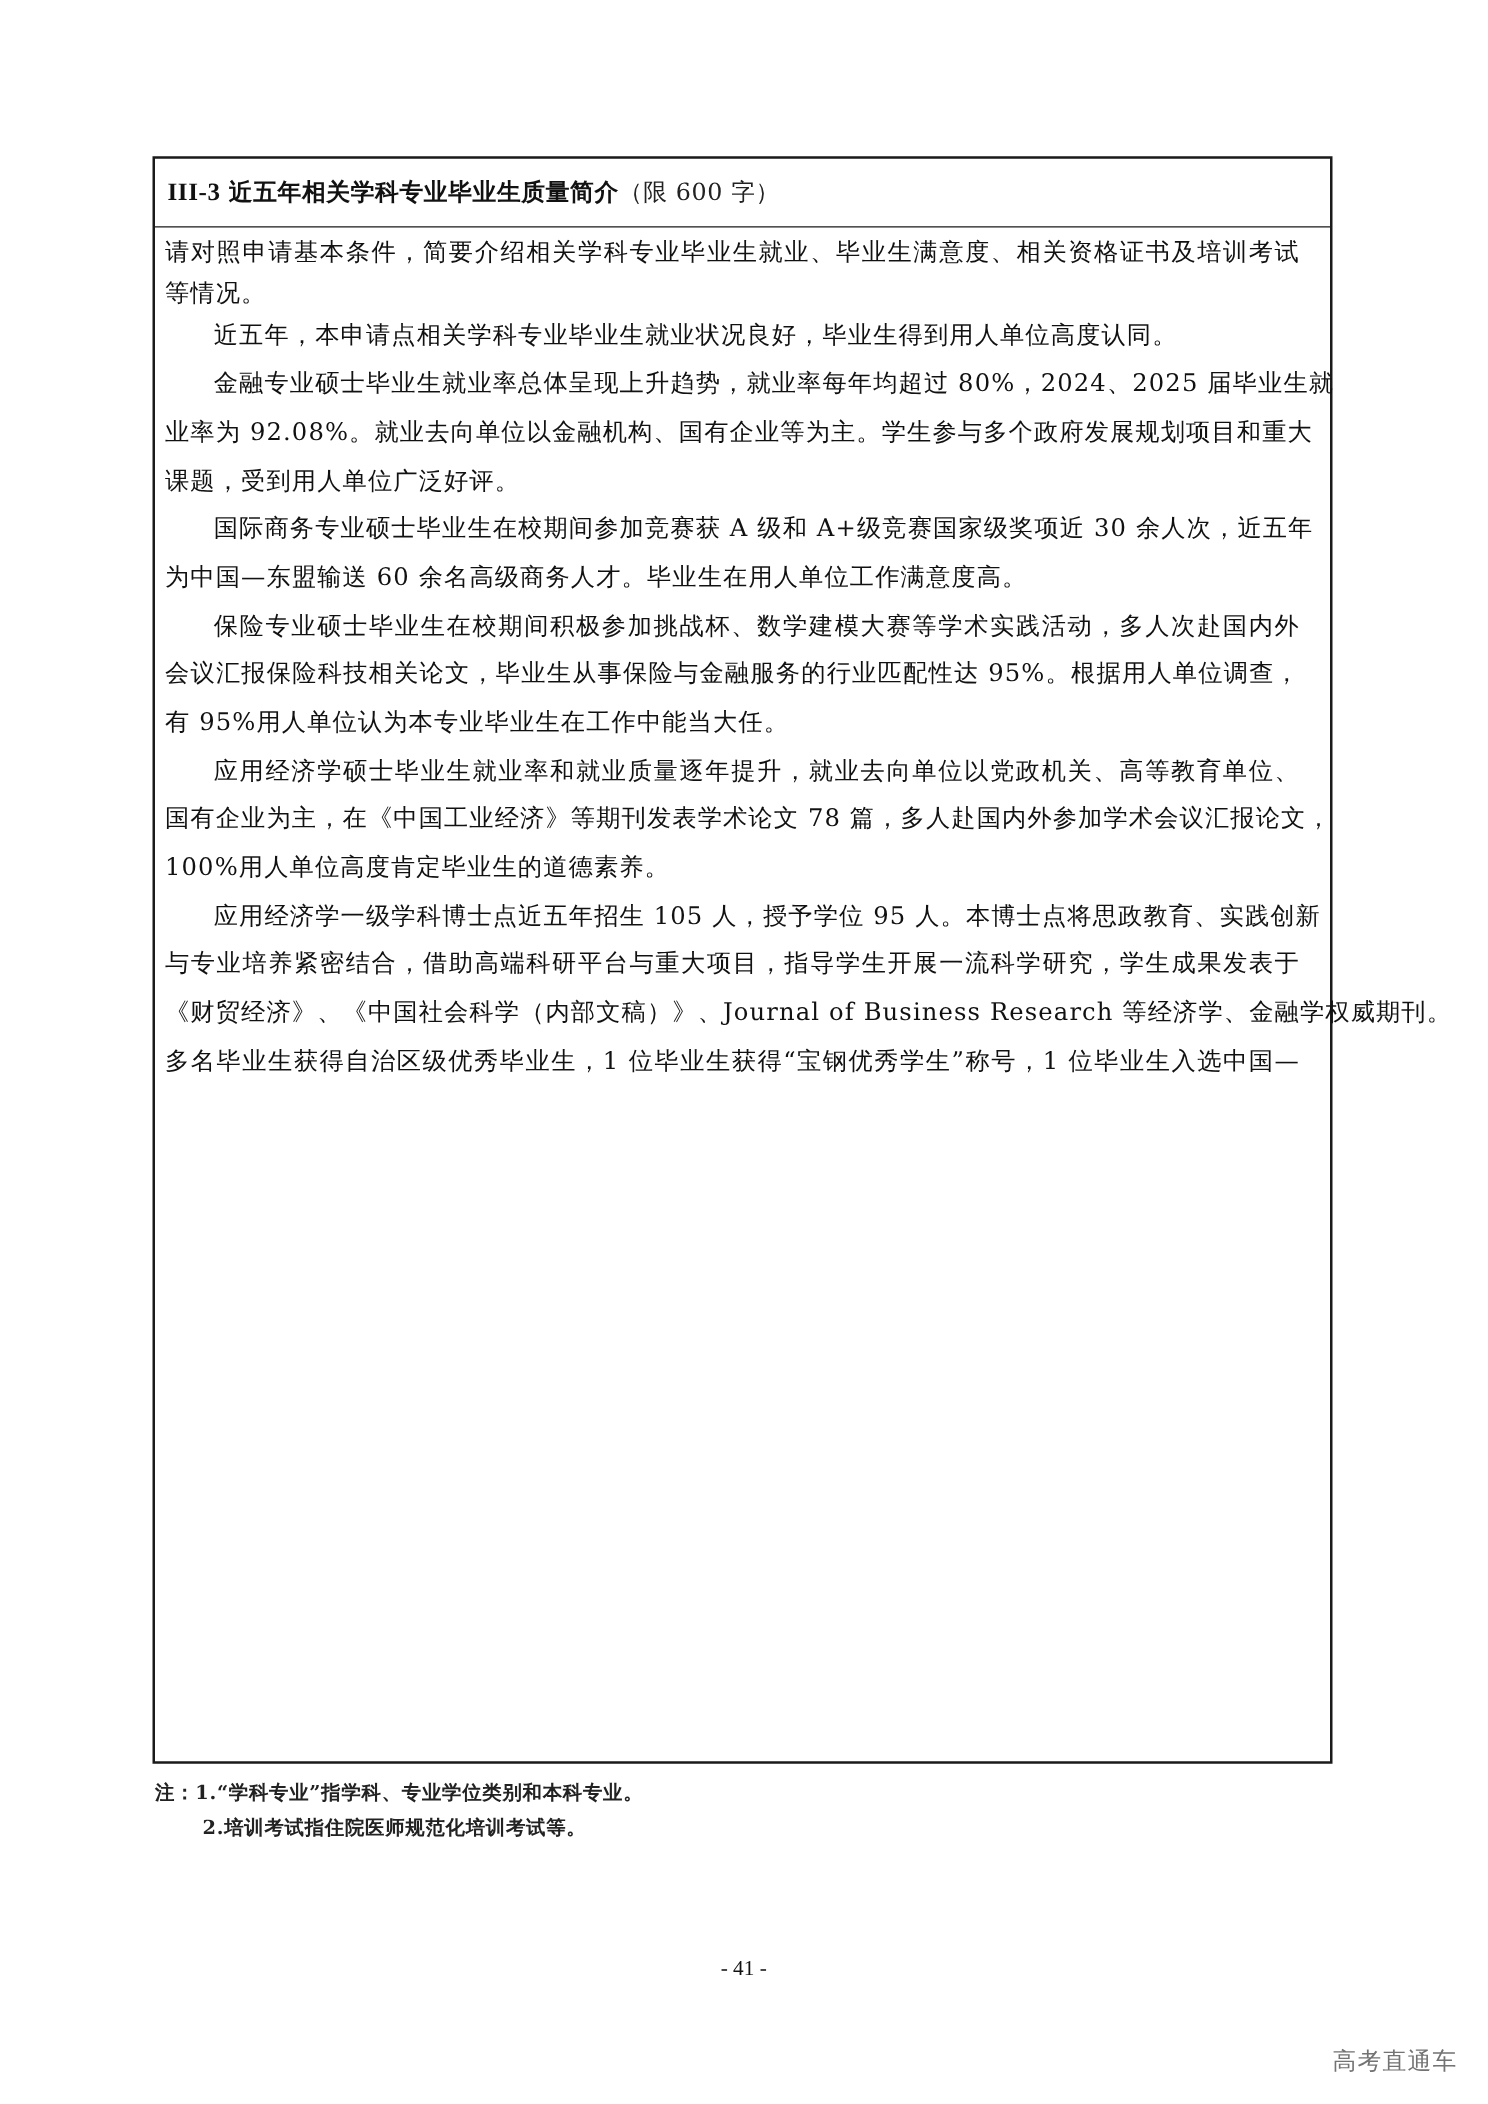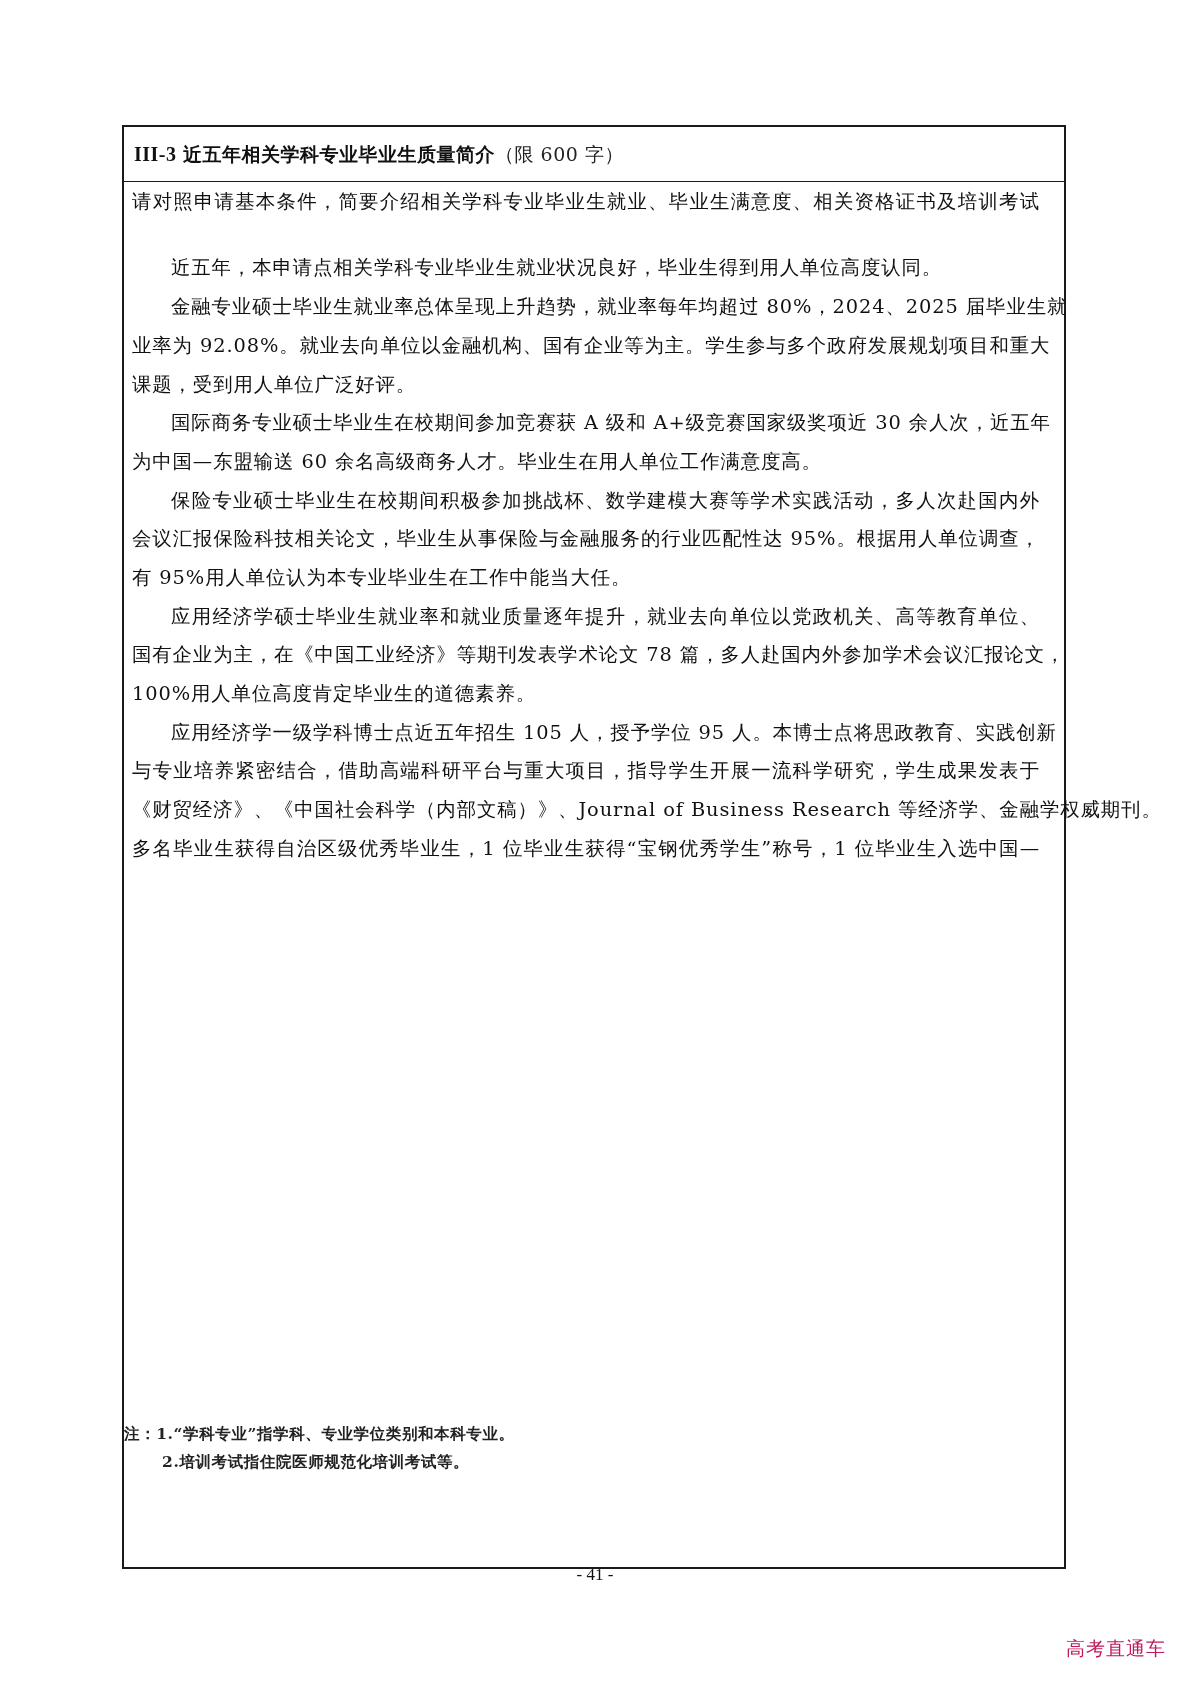--- a/index.html
+++ b/index.html
@@ -13,21 +13,21 @@
       position: relative;
       overflow: hidden;
       font-family: "DejaVu Serif", "Liberation Serif", serif;
       color: #111111;
     }
     .page-table {
       position: absolute;
       left: 122px;
       top: 125px;
       width: 944px;
-      height: 1444px;
+      height: 1286px;
       border: 2px solid #1a1a1a;
       box-sizing: border-box;
     }
     .header-row {
       position: absolute;
       left: 0;
       top: 0;
       right: 0;
       height: 55px;
       border-bottom: 1.5px solid #1a1a1a;
@@ -104,36 +104,37 @@
       font-family: "Liberation Serif", serif;
       font-size: 17px;
       color: #111;
     }
     .watermark {
       position: absolute;
       right: 24px;
       top: 1636px;
       font-family: "DejaVu Sans", sans-serif;
       font-size: 19px;
-      color: #be185d;
+      color: #737373;
       letter-spacing: 1px;
     }
   </style>
 </head>
 <body>
 
 <div class="page-table">
   <div class="header-row">
     <div class="header-title">
       <span class="header-code">III-3</span>
       <span class="header-main">近五年相关学科专业毕业生质量简介</span><span class="header-limit">（限 600 字）</span>
     </div>
   </div>
   <div class="body-cell" id="body-cell">
     <div class="line just" style="top: 8px;">请对照申请基本条件，简要介绍相关学科专业毕业生就业、毕业生满意度、相关资格证书及培训考试</div>
+    <div class="line" style="top: 41px;">等情况。</div>
     <div class="line indent" style="top: 74px;">近五年，本申请点相关学科专业毕业生就业状况良好，毕业生得到用人单位高度认同。</div>
     <div class="line indent just" style="top: 113px;">金融专业硕士毕业生就业率总体呈现上升趋势，就业率每年均超过 80%，2024、2025 届毕业生就</div>
     <div class="line just" style="top: 152px;">业率为 92.08%。就业去向单位以金融机构、国有企业等为主。学生参与多个政府发展规划项目和重大</div>
     <div class="line" style="top: 191px;">课题，受到用人单位广泛好评。</div>
     <div class="line indent just" style="top: 229px;">国际商务专业硕士毕业生在校期间参加竞赛获 A 级和 A+级竞赛国家级奖项近 30 余人次，近五年</div>
     <div class="line" style="top: 268px;">为中国—东盟输送 60 余名高级商务人才。毕业生在用人单位工作满意度高。</div>
     <div class="line indent just" style="top: 307px;">保险专业硕士毕业生在校期间积极参加挑战杯、数学建模大赛等学术实践活动，多人次赴国内外</div>
     <div class="line just" style="top: 345px;">会议汇报保险科技相关论文，毕业生从事保险与金融服务的行业匹配性达 95%。根据用人单位调查，</div>
     <div class="line" style="top: 384px;">有 95%用人单位认为本专业毕业生在工作中能当大任。</div>
     <div class="line indent just" style="top: 423px;">应用经济学硕士毕业生就业率和就业质量逐年提升，就业去向单位以党政机关、高等教育单位、</div>

